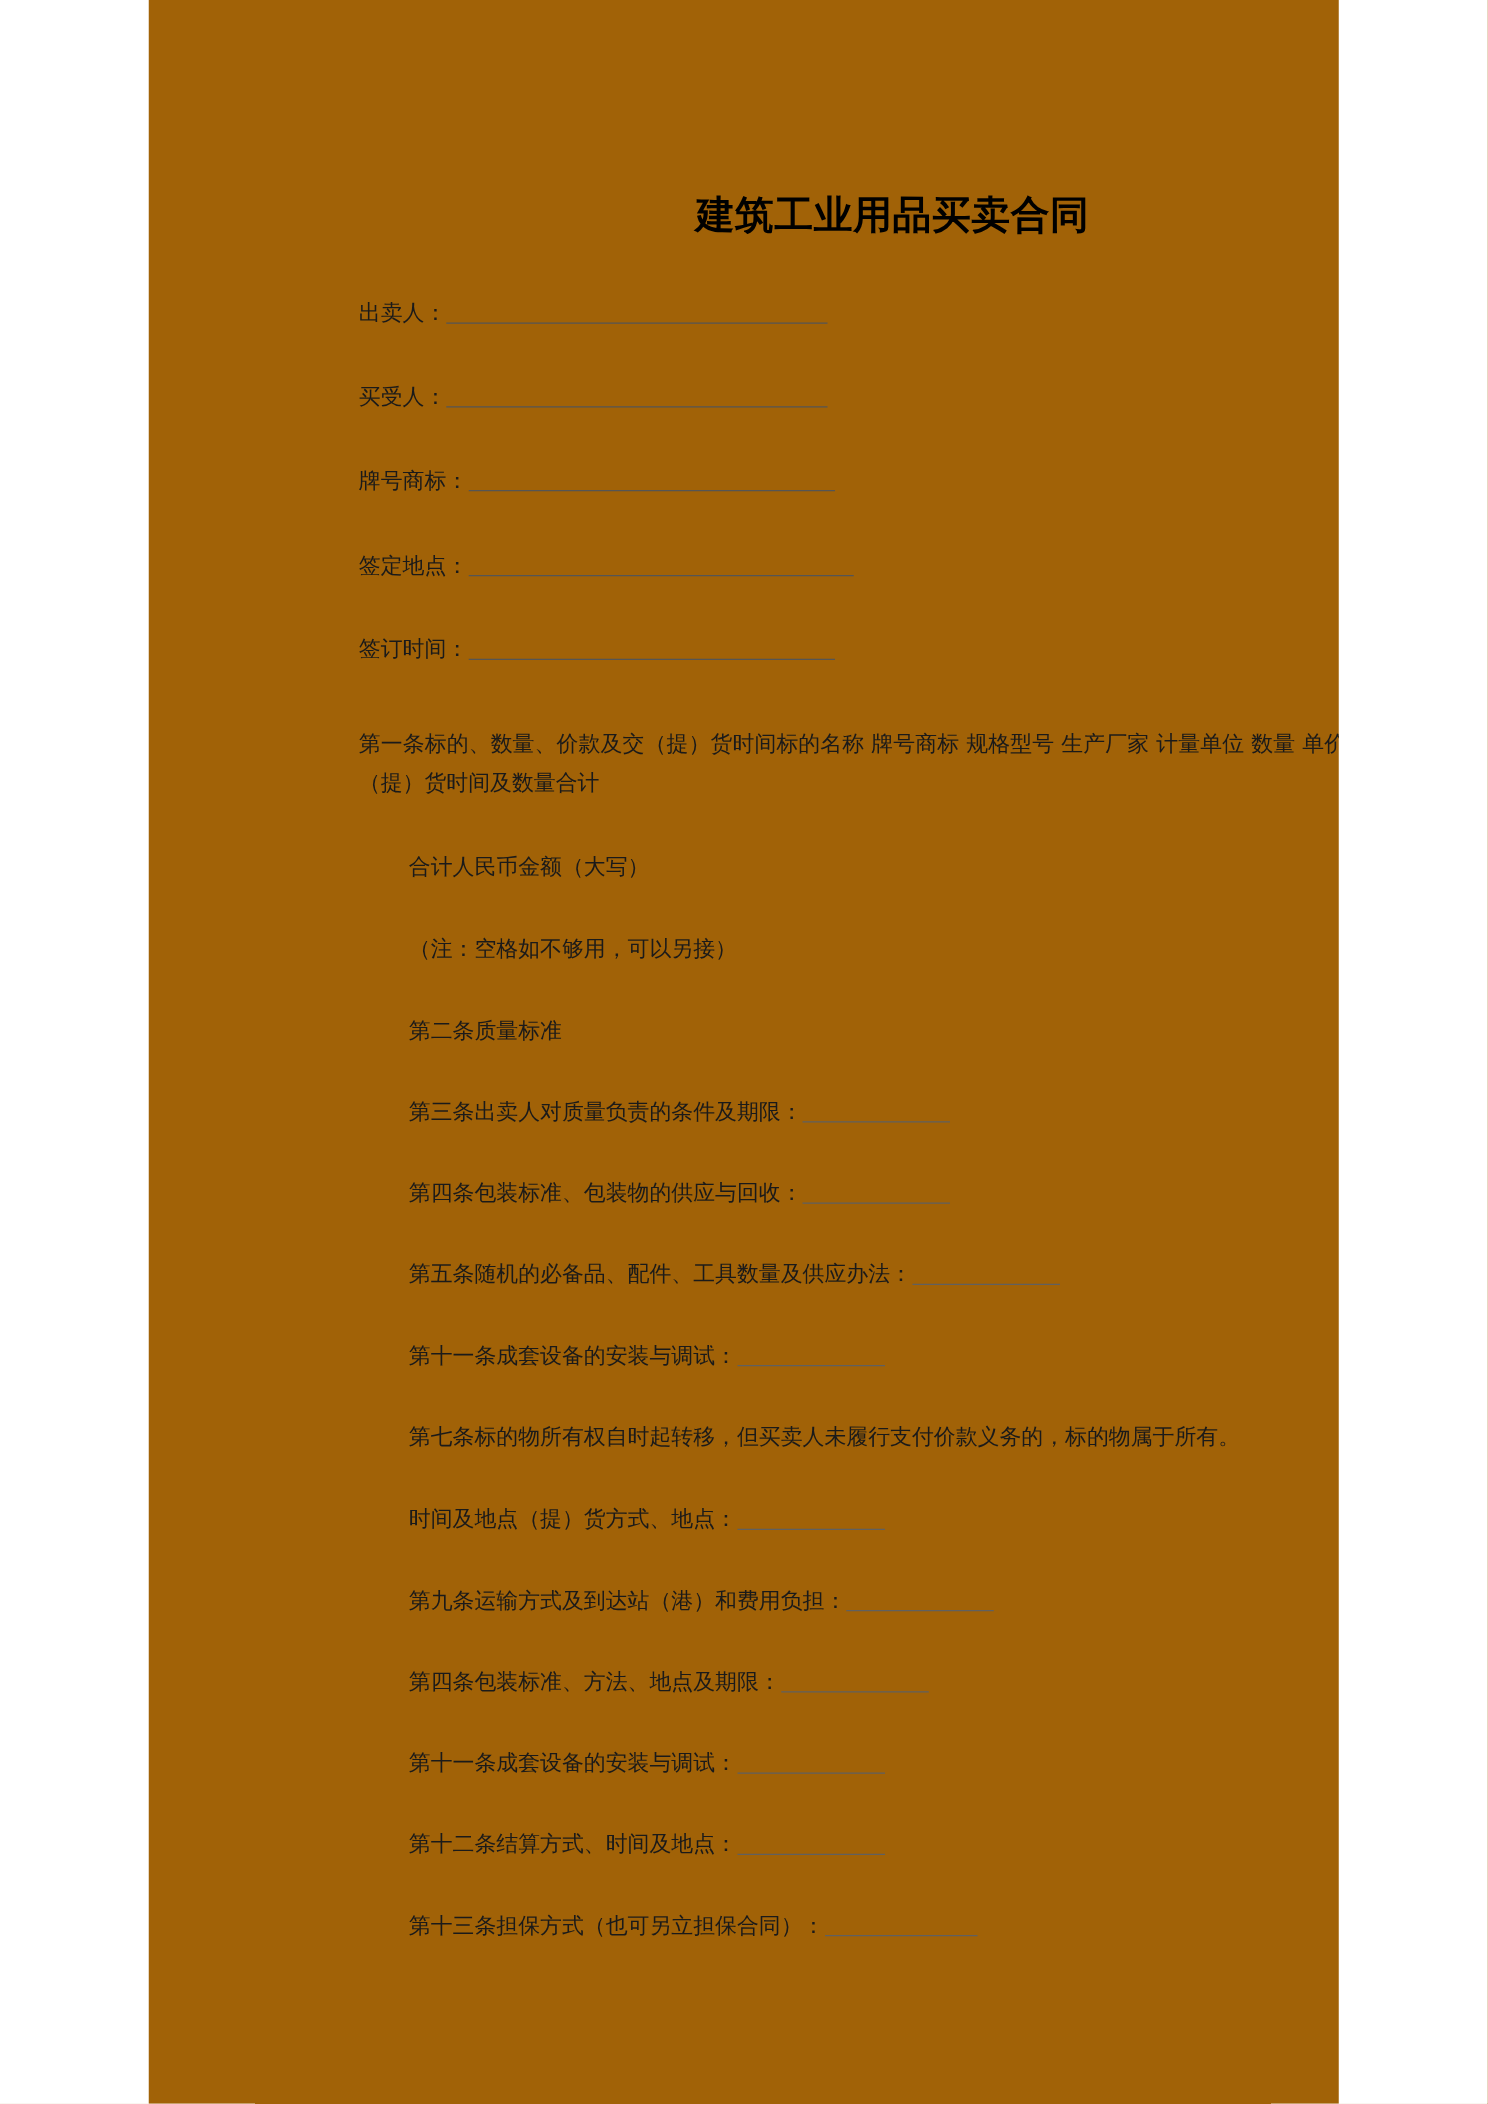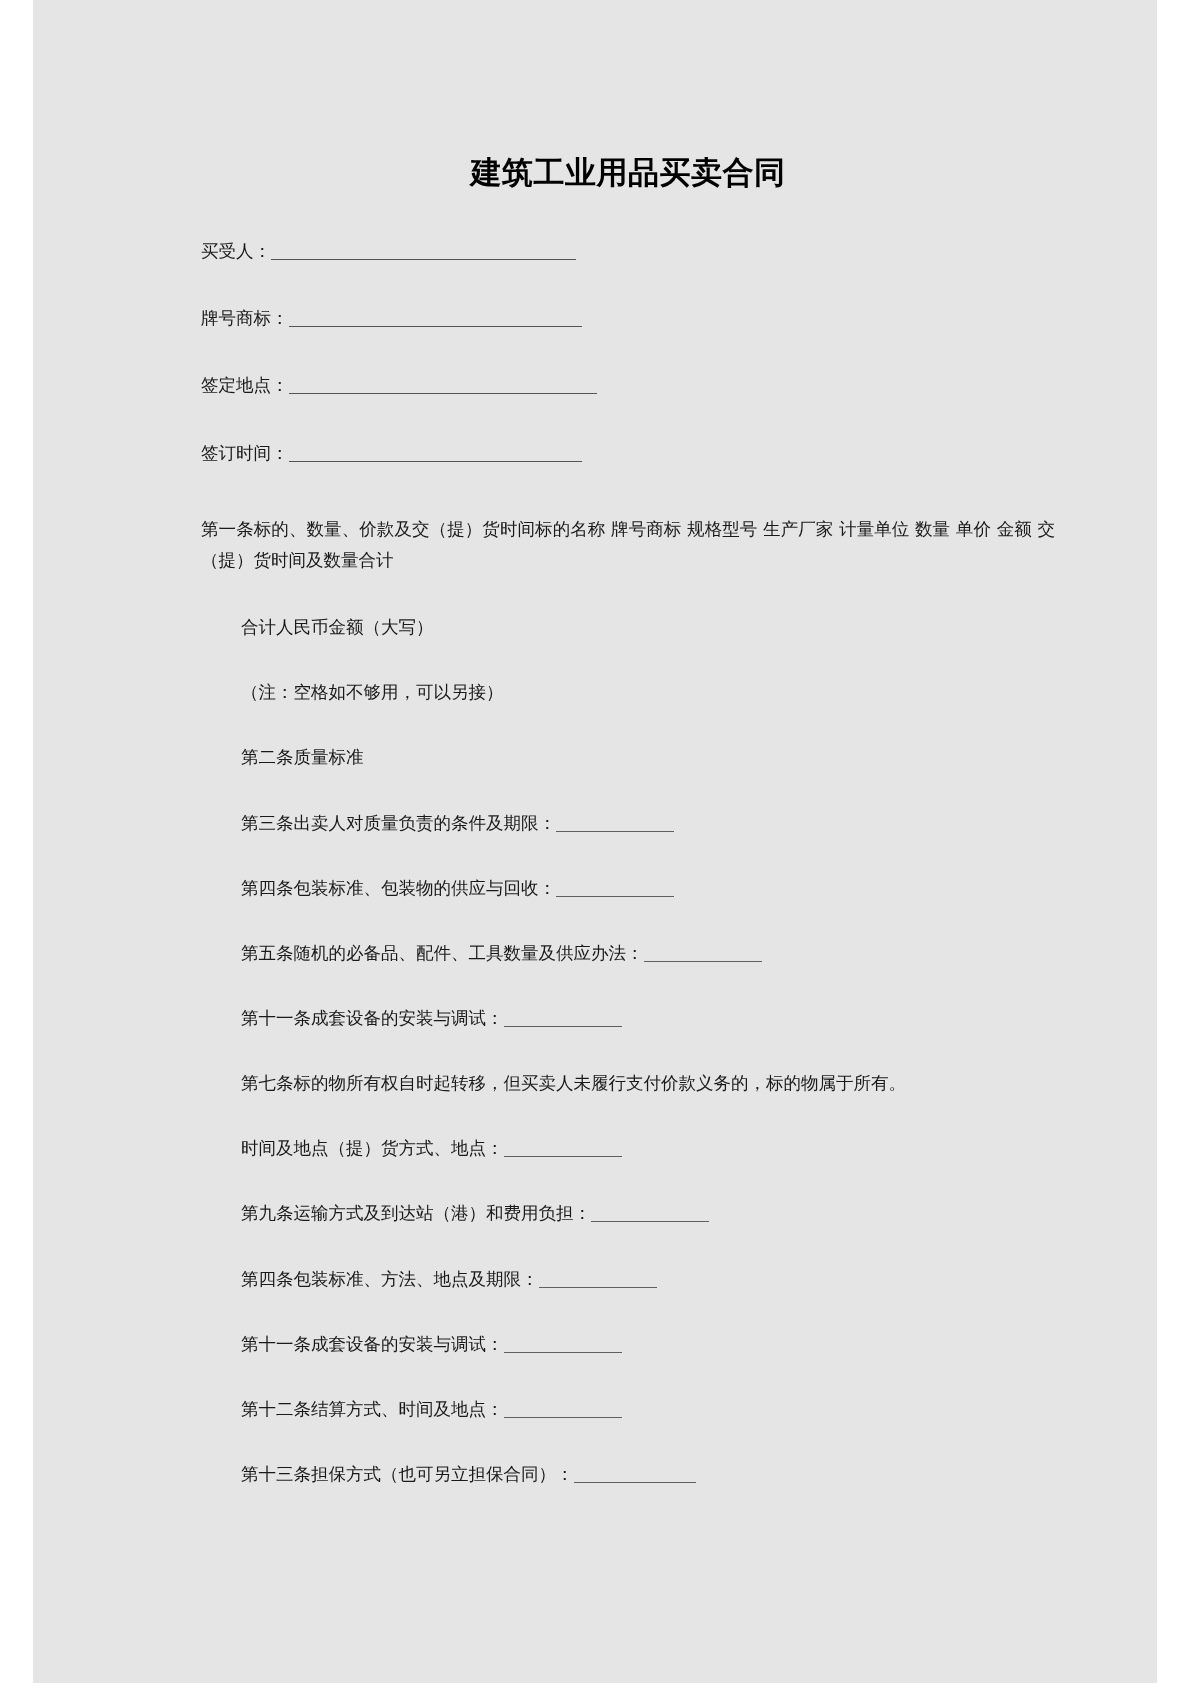--- a/index.html
+++ b/index.html
@@ -5,23 +5,23 @@
   html, body {
     margin: 0;
     padding: 0;
     background: #ffffff;
   }
   body {
     font-family: "DejaVu Serif", "Liberation Serif", serif;
   }
   .page {
     position: relative;
-    width: 1124px;
+    width: 952px;
     height: 1683px;
-    background: #e5e5e5;
+    background: #a16207;
     margin: 0 auto;
     overflow: hidden;
     box-sizing: border-box;
   }
   .content {
     position: absolute;
     left: 168px;
     top: 0;
     width: 854px;
   }
@@ -85,20 +85,23 @@
 </head>
 <body>
 
 <div class="page">
   <div class="content">
 
     <h1 class="doc-title">建筑工业用品买卖合同</h1>
 
     <div class="field-block">
 
+      <div class="field-row">
+        <span class="field-label">出卖人：</span><span class="blank-line bl-w300"></span>
+      </div>
 
       <div class="field-row">
         <span class="field-label">买受人：</span><span class="blank-line bl-w300"></span>
       </div>
 
       <div class="field-row">
         <span class="field-label">牌号商标：</span><span class="blank-line bl-w290"></span>
       </div>
 
       <div class="field-row">

